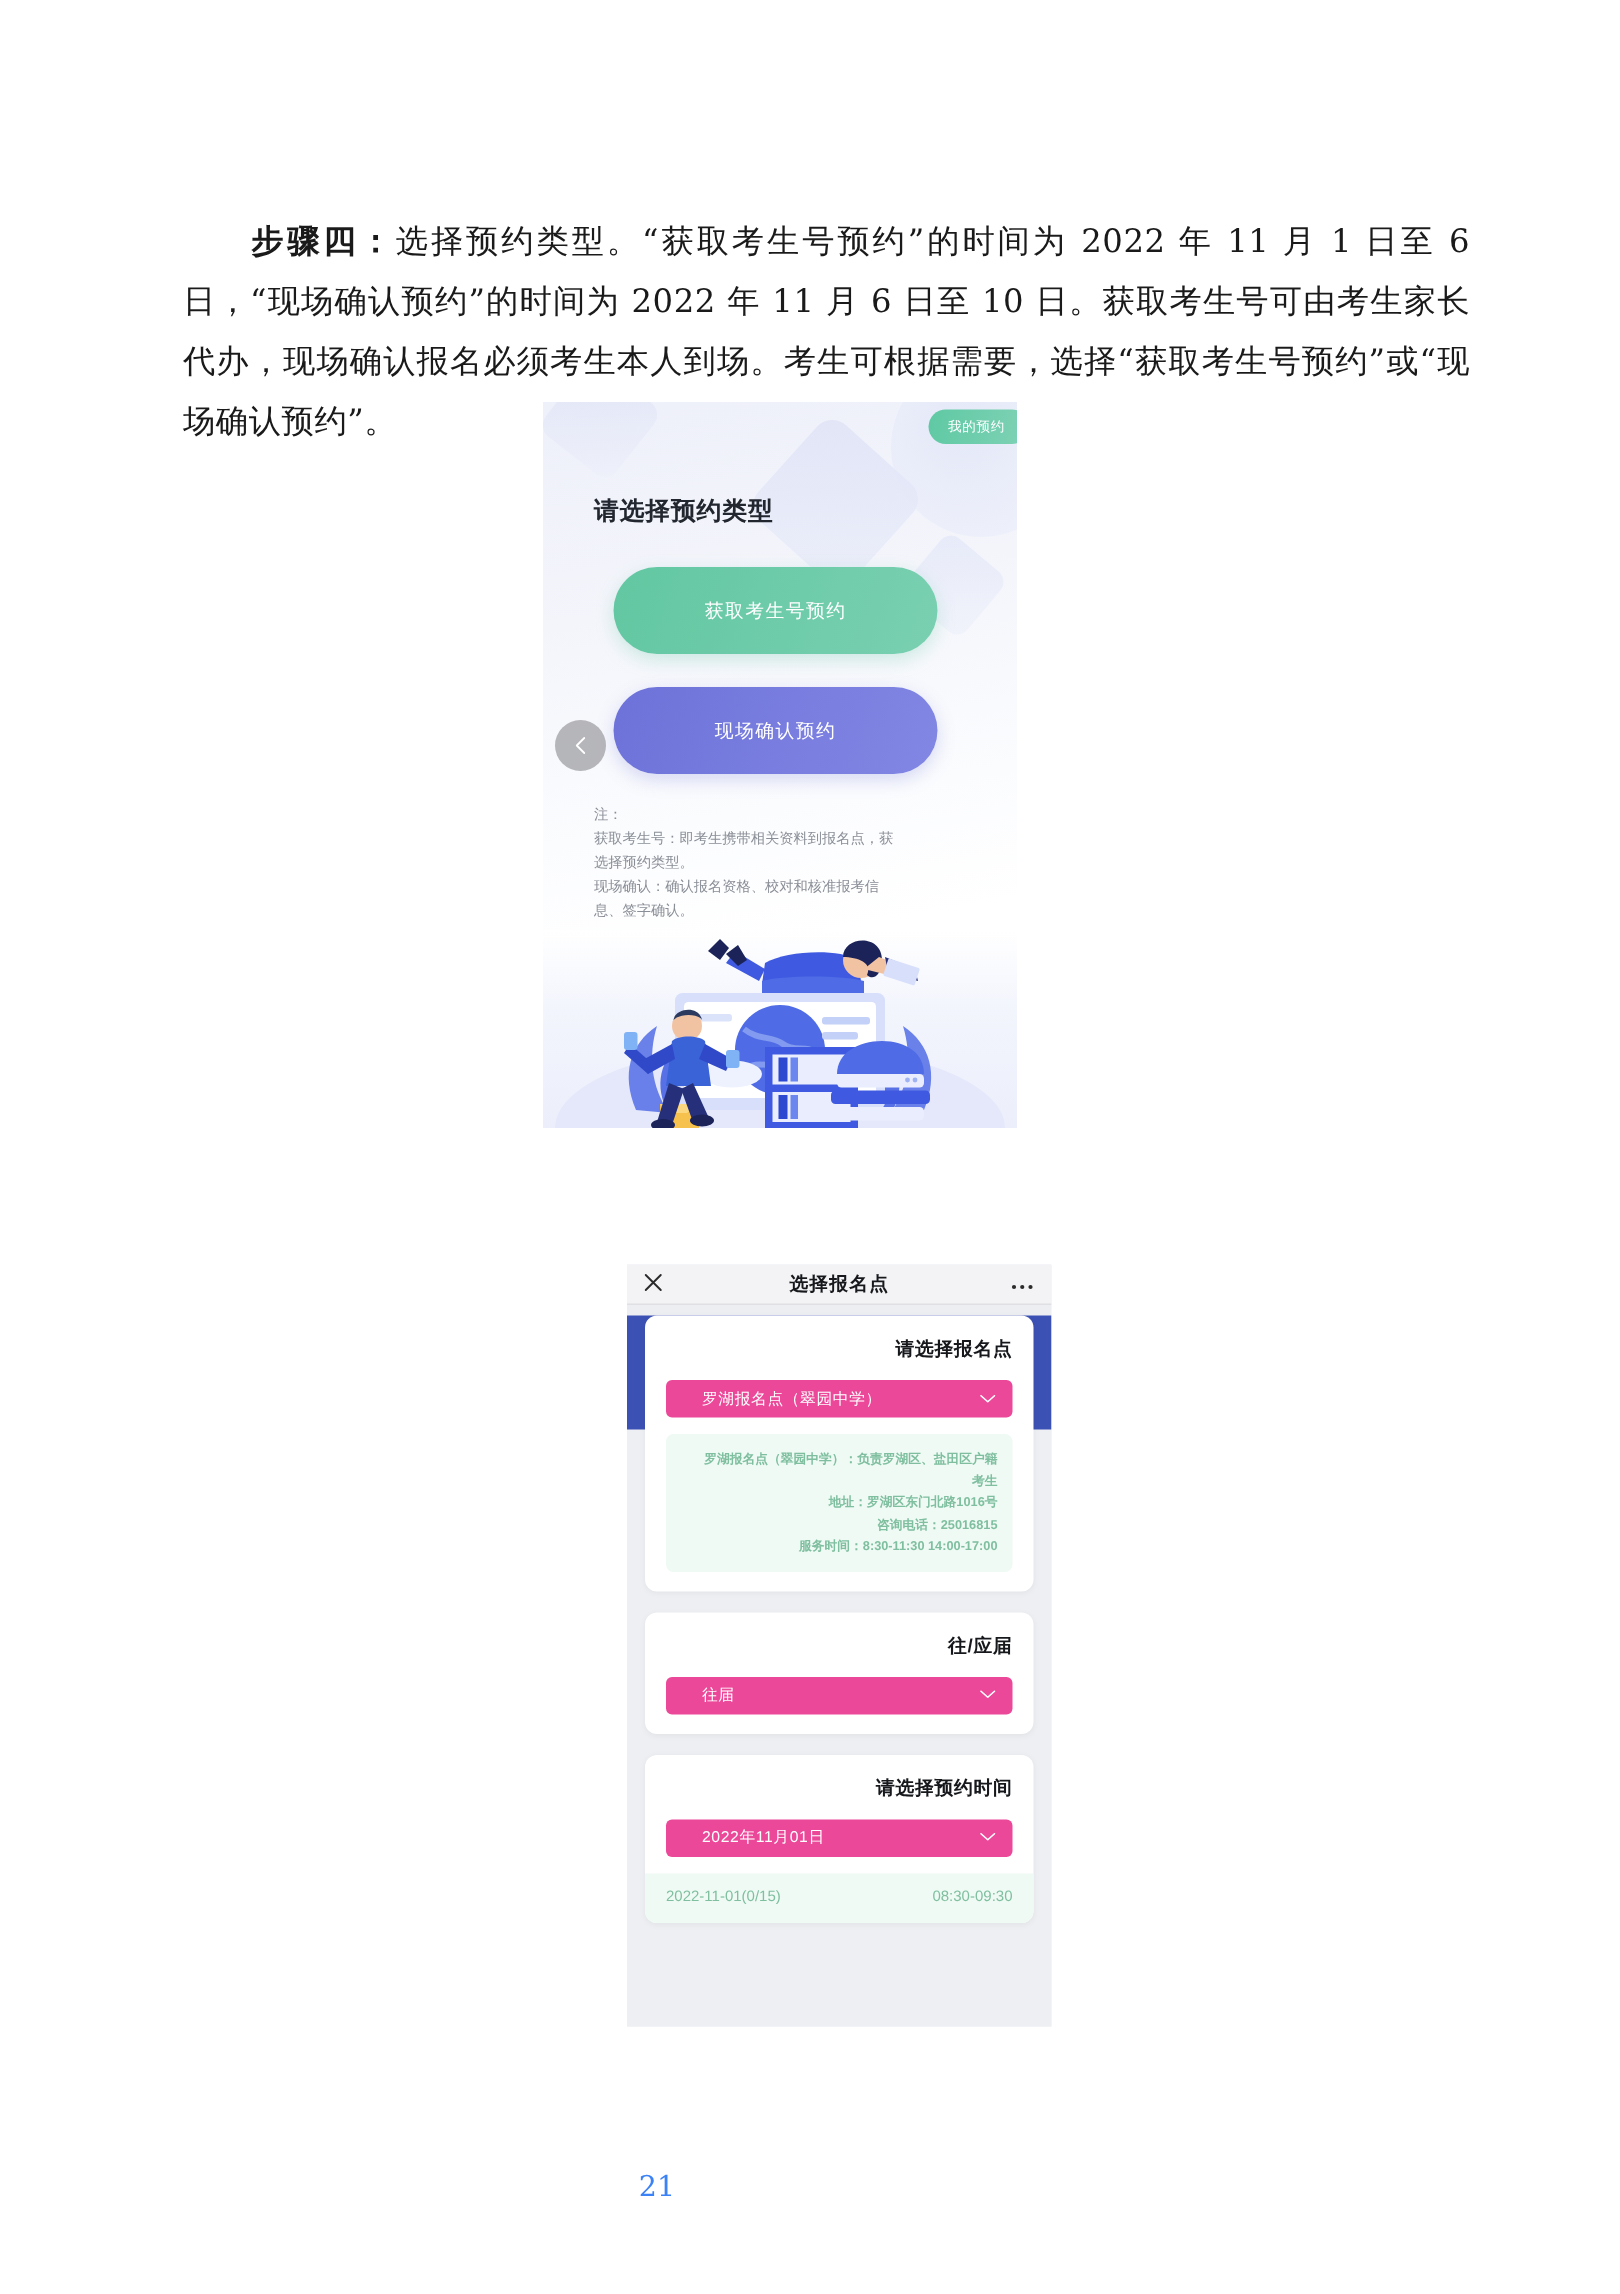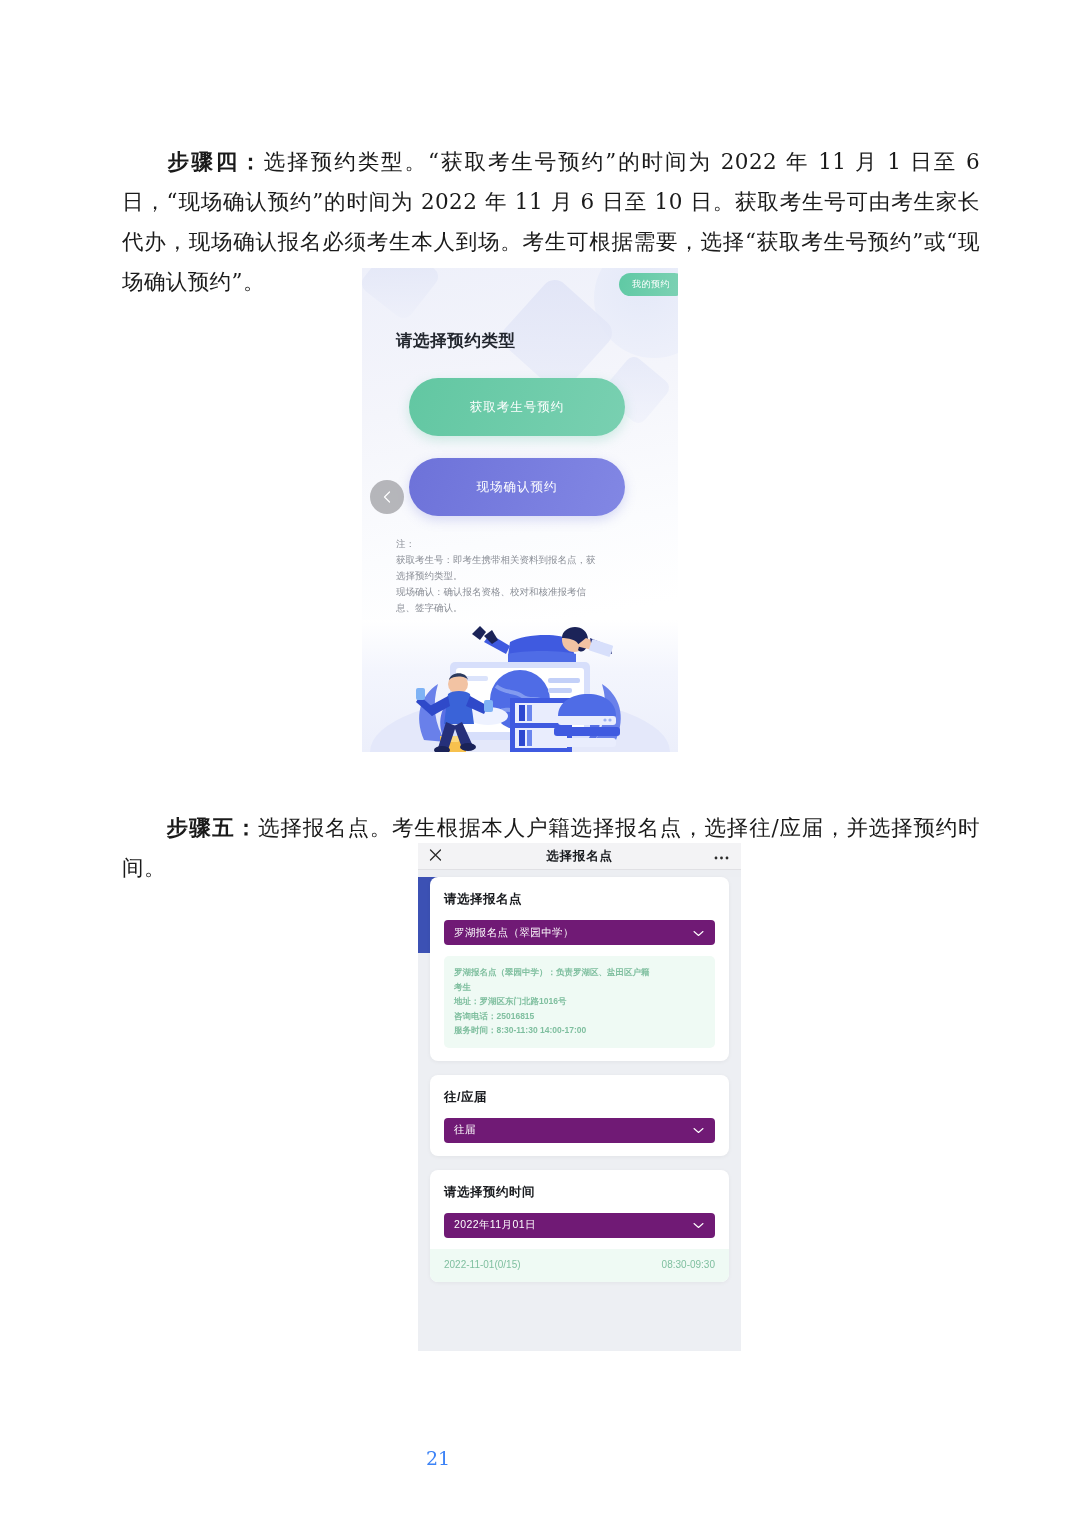--- a/index.html
+++ b/index.html
@@ -188,21 +188,21 @@
     height: 132px;
     overflow: hidden;
     background: linear-gradient(180deg, #ffffff 0%, #f3f5fd 40%, #eceffb 100%);
   }
 
   
   #phone2 {
     position: absolute;
     left: 418px;
     top: 843px;
-    width: 323px;
+    width: 283px;
     height: 508px;
     overflow: hidden;
     background: #eceef2;
   }
   .p2-header {
     position: relative;
     height: 26px;
     background: #f3f3f5;
     border-bottom: 1px solid #e0e0e4;
     display: flex;
@@ -253,37 +253,38 @@
     background: #3c51b4;
   }
   .p2-card {
     position: relative;
     margin: 7px 12px 0 12px;
     background: #ffffff;
     border-radius: 8px;
     padding: 14px 14px 13px 14px;
     box-shadow: 0 1px 4px rgba(0,0,0,.05);
     z-index: 3;
+    text-align: right;
   }
   .p2-card-label {
     font-family: "Liberation Sans", sans-serif;
     font-size: 12.5px;
     font-weight: bold;
     color: #16181c;
     letter-spacing: .5px;
     margin-bottom: 12px;
   }
   .p2-select {
     position: relative;
     height: 25px;
     border-radius: 4px;
-    background: #701a75;
+    background: #ec4899;
     display: flex;
     align-items: center;
-    padding: 0 10px;
+    padding: 0 24px;
     font-family: "Liberation Sans", sans-serif;
     font-size: 10.5px;
     color: #ffffff;
     letter-spacing: .4px;
   }
   .p2-select .chev {
     position: absolute;
     right: 11px;
     top: 50%;
     transform: translateY(-50%);
@@ -416,21 +417,20 @@
           <path d="M124 12 L118 6 L110 14 L118 20 Z" fill="#1b2358"></path>
           <path d="M136 20 L130 10 L122 16 L130 24 Z" fill="#1b2358"></path>
           <path d="M214 26 L238 32 L244 26 L224 18 Z" fill="#f2c3a3"></path>
           <path d="M228 18 L248 26 L250 34 L230 28 Z" fill="#26307a"></path>
           <rect x="228" y="22" width="22" height="12" rx="1" fill="#d7dffb" transform="rotate(18 239 28)"></rect>
         </g>
       </svg>
     </div>
   </div>
 
-  <div class="doc-para" id="para-step5"><span class="indent"></span><span class="step-label">步骤五：</span><span>选择报名点。考生根据本人户籍选择报名点，选择往/应届，并选择预约时间。</span></div>
 
   <div id="phone2">
 
     <div class="p2-header">
       <span class="p2-close">
         <svg width="13" height="13" viewBox="0 0 13 13">
           <path d="M1.5 1.5 L11.5 11.5 M11.5 1.5 L1.5 11.5" stroke="#2b2b2b" stroke-width="1.3" stroke-linecap="round"></path>
         </svg>
       </span>
       <span class="p2-title">选择报名点</span>

